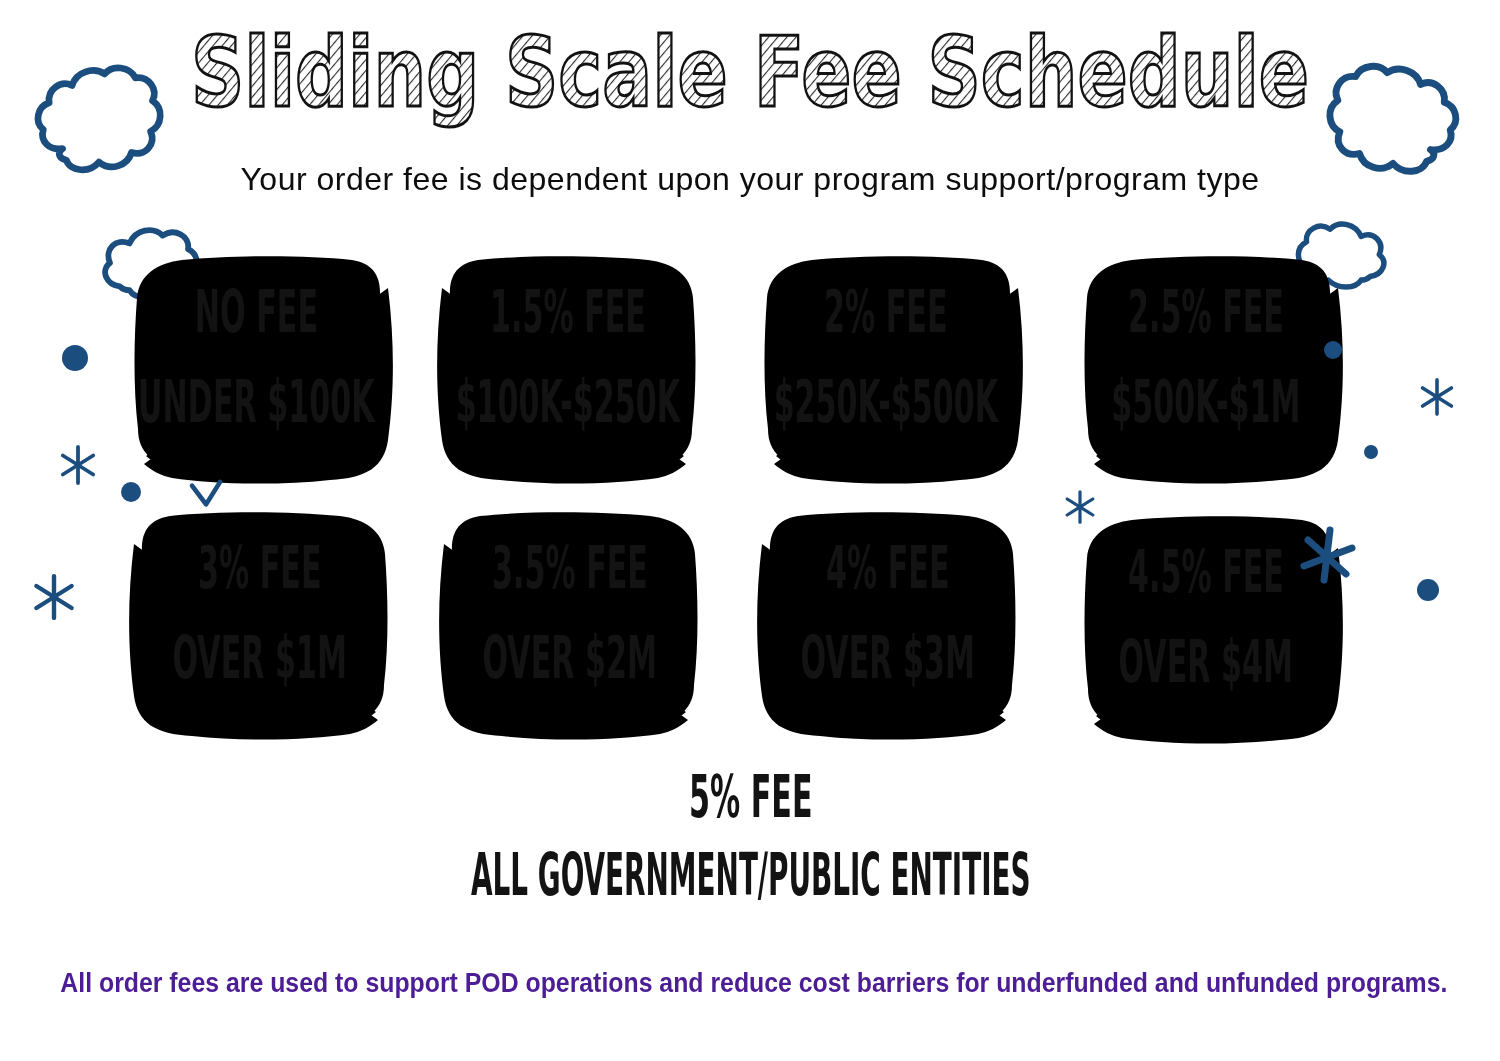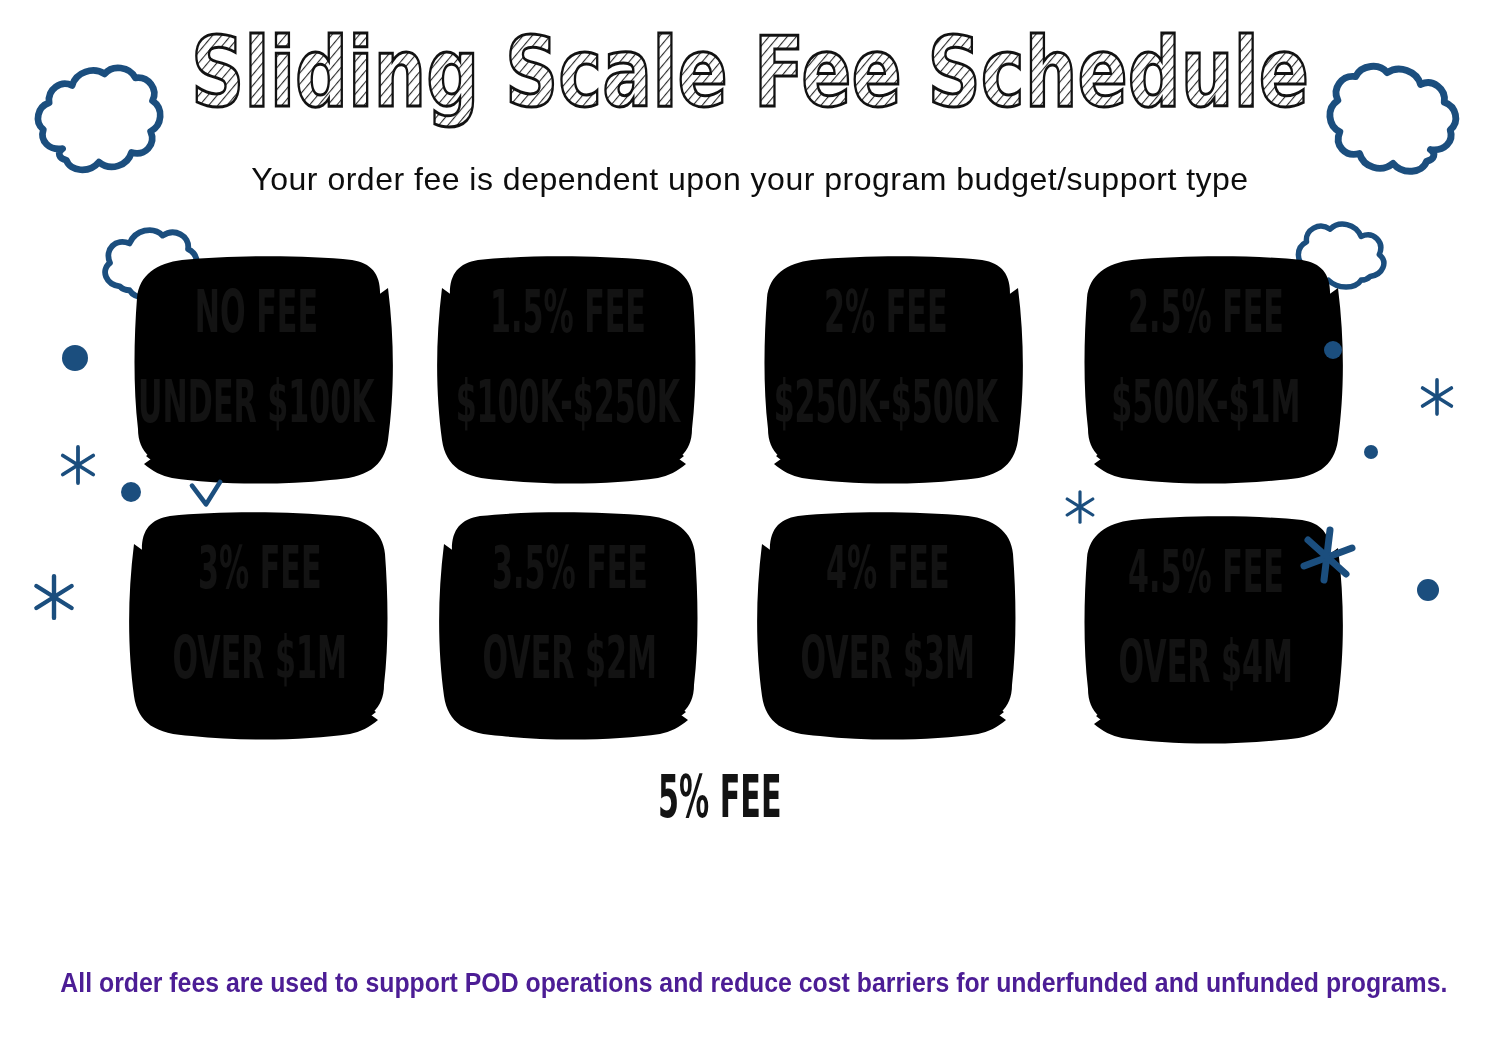--- a/index.html
+++ b/index.html
@@ -25,21 +25,21 @@
   .card-text{
     position:absolute;inset:0;display:flex;flex-direction:column;
     align-items:center;justify-content:center;gap:32px;padding-bottom:16px;
   }
   .cond{
     display:inline-block;white-space:nowrap;transform:scaleX(.52);transform-origin:50% 50%;
     font-family:"DejaVu Sans",sans-serif;font-weight:700;font-size:58px;line-height:1;color:#131313;
   }
 
   
-  .gov{left:0;top:768px;width:1440px;text-align:center;z-index:2;}
+  .gov{left:0;top:768px;width:1440px;text-align:center;z-index:2;padding-left:31px;}
   .gov-fee{height:64px;}
   .gov-label{margin-top:14px;height:60px;}
   .gov-label .cond{transform:scaleX(.48);}
 
   
   .footnote{
     left:0;top:968px;width:1500px;text-align:center;z-index:2;
     font-weight:700;font-size:27px;color:#4c1d95;
   }
   .footnote .squeeze{display:inline-block;white-space:nowrap;transform:scaleX(.92);transform-origin:50% 50%;}
@@ -94,21 +94,21 @@
 <svg class="abs title-svg" viewBox="0 0 1210 145">
   <defs>
     <pattern id="hatch" width="7" height="7" patternUnits="userSpaceOnUse" patternTransform="rotate(40)">
       <rect width="7" height="7" fill="#ffffff"></rect>
       <line x1="0" y1="0" x2="0" y2="7" stroke="#2c2c2c" stroke-width="2.2"></line>
     </pattern>
   </defs>
   <text x="605" y="78" text-anchor="middle" textLength="1118" lengthAdjust="spacingAndGlyphs" font-family="DejaVu Sans, sans-serif" font-weight="bold" font-size="96" fill="url(#hatch)" stroke="#121212" stroke-width="3">Sliding Scale Fee Schedule</text>
 </svg>
 
-<div class="abs subtitle">Your order fee is dependent upon your program budget/support type</div>
+<div class="abs subtitle">Your order fee is dependent upon your program support/program type</div>
 
 <div class="abs card" style="left:120px;top:246px">
   <svg class="card-bg" viewBox="0 0 278 246">
       <use href="#doodle-box"></use>
     </svg>
   <div class="card-text">
     <span class="cond">NO FEE</span>
     <span class="cond">UNDER $100K</span>
   </div>
 </div>
@@ -172,20 +172,21 @@
       <use href="#doodle-box"></use>
     </svg>
   <div class="card-text">
     <span class="cond">4.5% FEE</span>
     <span class="cond">OVER $4M</span>
   </div>
 </div>
 
 <div class="abs gov">
   <div class="gov-fee"><span class="cond">5% FEE</span></div>
+  <div class="gov-label"><span class="cond">ALL GOVERNMENT/PUBLIC ENTITIES</span></div>
 </div>
 
 <div class="abs footnote">
   <span class="squeeze">All order fees are used to support POD operations and reduce cost barriers for underfunded and unfunded programs.</span>
 </div>
 
 <svg class="abs deco" style="left:62px;top:345px;width:26px;height:26px" viewBox="0 0 26 26">
     <circle class="dot" cx="13" cy="13" r="13"></circle>
   </svg>
 <svg class="abs deco" style="left:121px;top:482px;width:20px;height:20px" viewBox="0 0 20 20">

